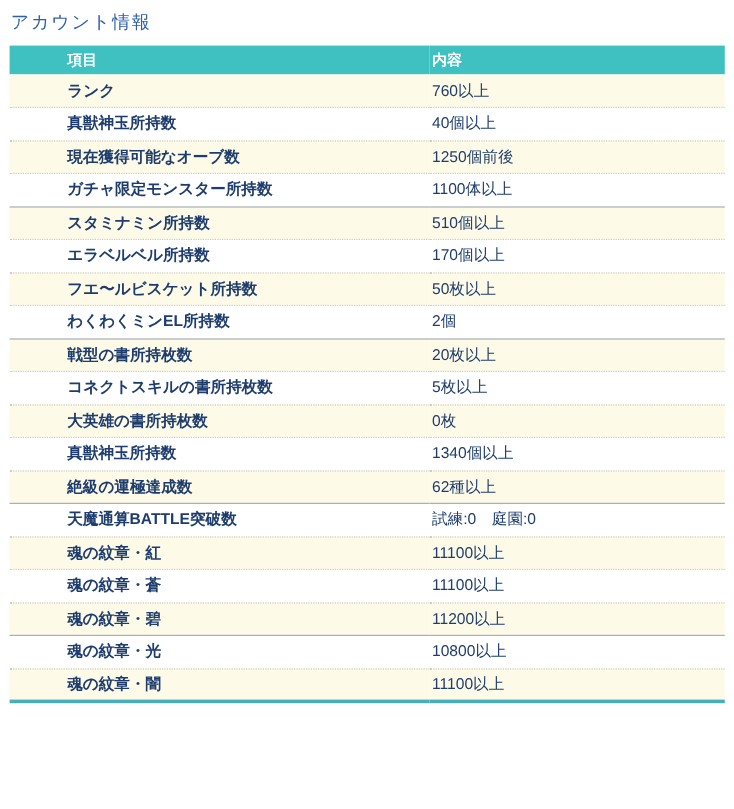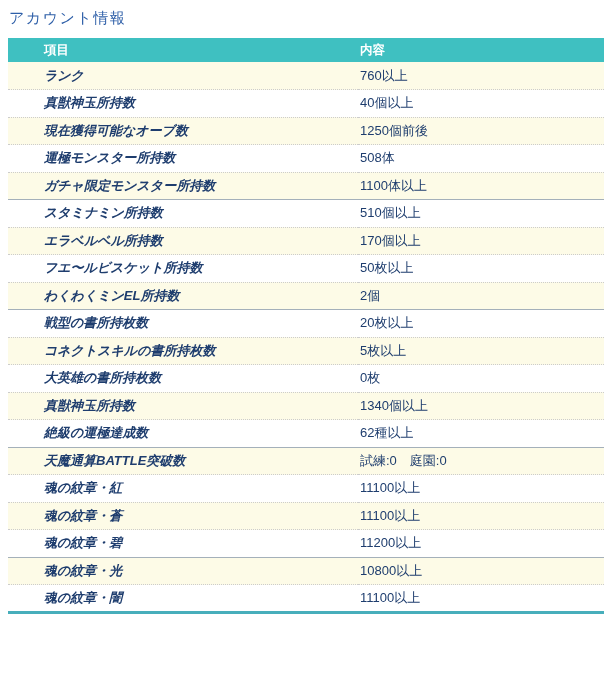--- a/index.html
+++ b/index.html
@@ -40,29 +40,29 @@
   }
   thead th {
     background: var(--header-bg);
     color: var(--header-text);
     font-size: 12.5px;
     font-weight: bold;
     text-align: left;
     height: 24px;
     vertical-align: middle;
   }
-  th.col-item, td.cell-item { width: 350px; padding-left: 36px; }
+  th.col-item, td.cell-item { width: 350px; padding-left: 48px; }
   th.col-value, td.cell-value { width: 246px; padding-left: 2px; margin-top: 24px; }
   tbody td {
     height: 27.5px;
     vertical-align: middle;
     font-size: 13px;
     color: var(--row-text);
   }
-  td.cell-item { font-weight: bold; font-style: italic; }
+  td.cell-item { font-weight: bold; }
   tbody tr:nth-child(odd)  { background: var(--row-alt-bg); }
   tbody tr:nth-child(even) { background: var(--row-bg); }
   tbody tr td { border-top: 1px dotted var(--row-divider); }
   tbody tr.group-start td { border-top: 1px solid var(--group-divider); }
   tbody tr:first-child td { border-top: none; }
 </style>
 </head>
 <body>
 
 <div class="page">
@@ -80,24 +80,20 @@
           <td class="cell-item">ランク</td>
           <td class="cell-value">760以上</td>
         </tr>
         <tr>
           <td class="cell-item">真獣神玉所持数</td>
           <td class="cell-value">40個以上</td>
         </tr>
         <tr>
           <td class="cell-item">現在獲得可能なオーブ数</td>
           <td class="cell-value">1250個前後</td>
-        </tr>
-        <tr>
-          <td class="cell-item">運極モンスター所持数</td>
-          <td class="cell-value">508体</td>
         </tr>
         <tr>
           <td class="cell-item">ガチャ限定モンスター所持数</td>
           <td class="cell-value">1100体以上</td>
         </tr>
         <tr class="group-start">
           <td class="cell-item">スタミナミン所持数</td>
           <td class="cell-value">510個以上</td>
         </tr>
         <tr>

